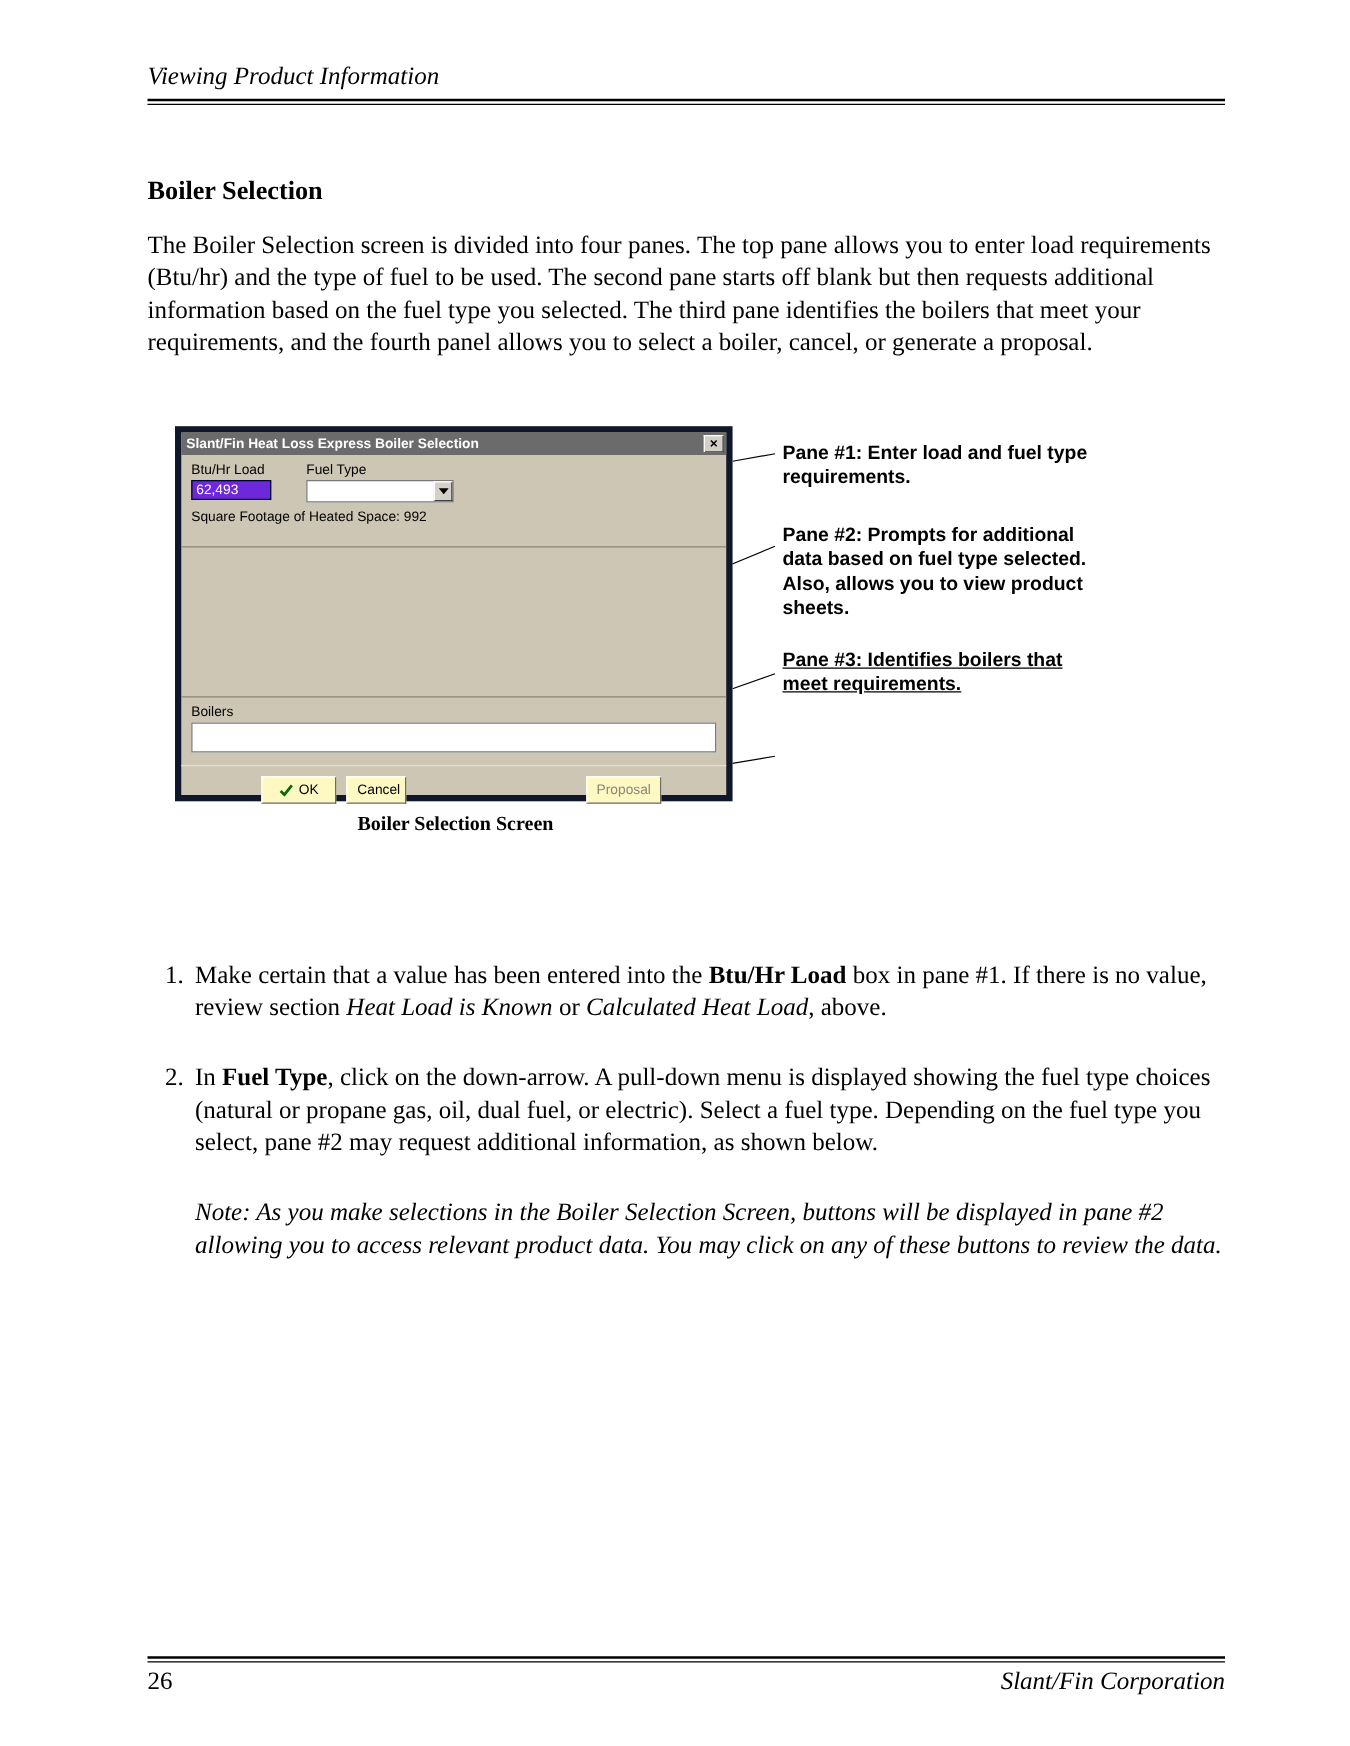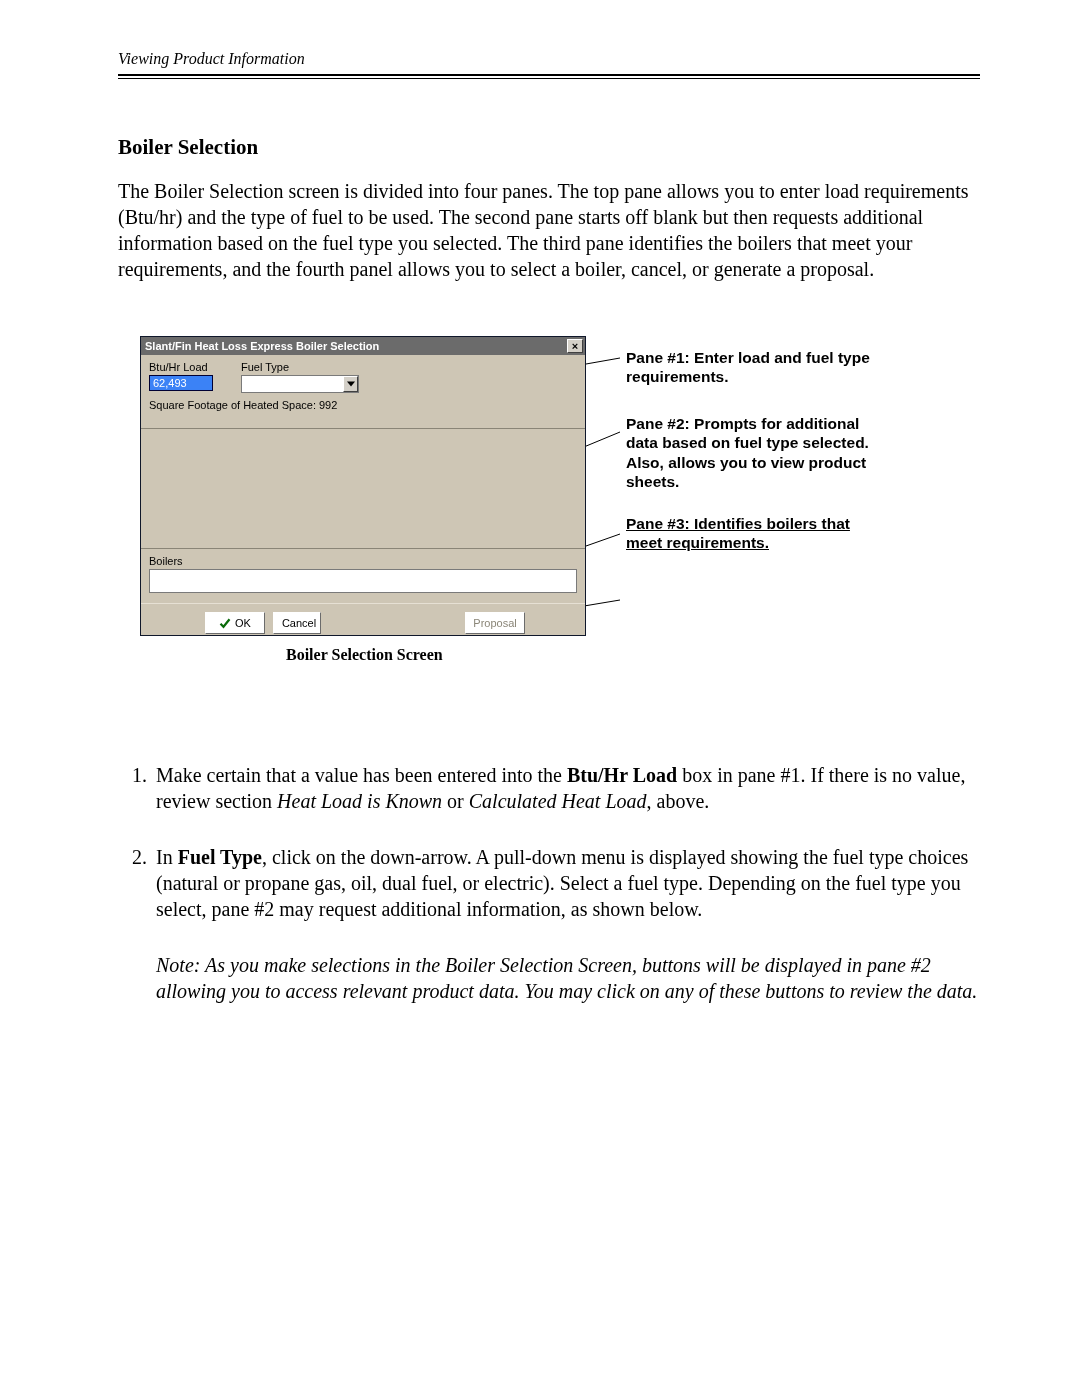--- a/index.html
+++ b/index.html
@@ -1,50 +1,50 @@
 <!DOCTYPE html>
 <html><head>
 <meta charset="utf-8">
 <style>
   * { box-sizing: border-box; margin: 0; padding: 0; }
   html, body { width: 1080px; height: 1397px; background: #fff; font-family: "Times New Roman", Times, serif; color: #000; }
   .page { position: relative; width: 1080px; height: 1397px; padding: 50px 100px 40px 118px; }
-  .header-text { font-style: italic; font-size: 16px; margin-bottom: 6px; }
+  .header-text { font-style: italic; font-size: 20px; margin-bottom: 6px; }
   .rule { border: 0; border-top: 2px solid #000; margin-bottom: 2px; }
   .rule2 { border: 0; border-top: 1px solid #000; }
   .section-title { font-weight: bold; font-size: 21px; margin-top: 56px; margin-bottom: 18px; }
   .para { font-size: 20px; line-height: 1.3; }
   .figure-area { position: relative; margin-top: 54px; height: 360px; }
 
   
   .dlg {
     position: absolute; left: 22px; top: 0;
     width: 446px; height: 300px;
     background: #cec6b5;
-    border: 1px solid #0f172a;
+    border: 5px solid #0f172a;
     font-family: Tahoma, Arial, sans-serif; font-size: 11px;
   }
   .titlebar {
     height: 18px; background: #6b6b6b; color: #fff;
     display: flex; align-items: center; justify-content: space-between;
     padding: 0 2px 0 4px; font-weight: bold; font-size: 11px;
   }
   .close-btn {
     width: 16px; height: 14px; background: #d4d0c8;
     border: 1px solid #fff; border-right-color:#404040; border-bottom-color:#404040;
     display: flex; align-items: center; justify-content: center;
     font-family: Arial, sans-serif; font-size: 11px; font-weight: bold; color:#000;
     line-height: 1;
   }
   .pane1 { position: relative; padding: 6px 8px; height: 74px; border-bottom: 1px solid #8a8577; }
   .label { font-size: 11px; color: #000; }
   .btuload-lbl { position: absolute; left: 8px; top: 6px; }
   .btuload-val {
     position: absolute; left: 8px; top: 20px; width: 64px; height: 16px;
-    background: #3b82f6; color: #fff; font-family: Tahoma, Arial, sans-serif;
+    background: #6d28d9; color: #fff; font-family: Tahoma, Arial, sans-serif;
     font-size: 11px; padding: 1px 3px; border: 1px solid #000033;
   }
   .fueltype-lbl { position: absolute; left: 100px; top: 6px; }
   .fueltype-sel {
     position: absolute; left: 100px; top: 20px; width: 118px; height: 18px;
     background: #fff; border: 1px solid #7a7a7a;
     display:flex; align-items:center; justify-content:flex-end;
   }
   .dd-arrow {
     width: 15px; height: 16px; background:#d4d0c8;
@@ -56,21 +56,21 @@
   .pane2 { height: 120px; border-bottom: 1px solid #8a8577; }
   .pane3 { position: relative; height: 54px; }
   .boilers-lbl { position:absolute; left:8px; top:6px; font-size:11px; }
   .boilers-box {
     position:absolute; left:8px; top:20px; right:8px; height:24px;
     background:#fff; border:1px solid #7a7a7a;
   }
   .pane4 { position:relative; height: 36px; border-top: 1px solid #e6e0d4; }
   .btn {
     position:absolute; top:8px; height:22px;
-    background:#ffffff; border:1px solid #fff;
+    background:#fef9c3; border:1px solid #fff;
     border-right-color:#6b6b6b; border-bottom-color:#6b6b6b;
     font-family: Tahoma, Arial, sans-serif; font-size:11px;
     display:flex; align-items:center; justify-content:center; gap:4px;
     padding: 0 8px;
   }
   .btn.ok { left: 64px; width: 60px; }
   .btn.cancel { left: 132px; width: 48px; }
   .btn.proposal { left: 324px; width: 60px; color:#8a8577; }
   .check { width:12px; height:12px; }
   .xmark { width:10px; height:10px; }
@@ -175,13 +175,21 @@
       <li>
         <span>Make certain that a value has been entered into the </span><b>Btu/Hr Load</b><span> box in pane #1. If there is no value, review section </span><i>Heat Load is Known</i><span> or </span><i>Calculated Heat Load</i><span>, above.</span>
       </li>
       <li>
         <span>In </span><b>Fuel Type</b><span>, click on the down-arrow. A pull-down menu is displayed showing the fuel type choices (natural or propane gas, oil, dual fuel, or electric). Select a fuel type. Depending on the fuel type you select, pane #2 may request additional information, as shown below.</span>
       </li>
     </ol>
     <p class="note">Note: As you make selections in the Boiler Selection Screen, buttons will be displayed in pane #2 allowing you to access relevant product data. You may click on any of these buttons to review the data.</p>
   </div>
 
+  <div class="footer">
+    <hr class="footer-rule1">
+    <hr class="footer-rule2">
+    <div class="footer-row">
+      <span>26</span>
+      <span class="corp">Slant/Fin Corporation</span>
+    </div>
+  </div>
 </div>
 
 </body></html>

